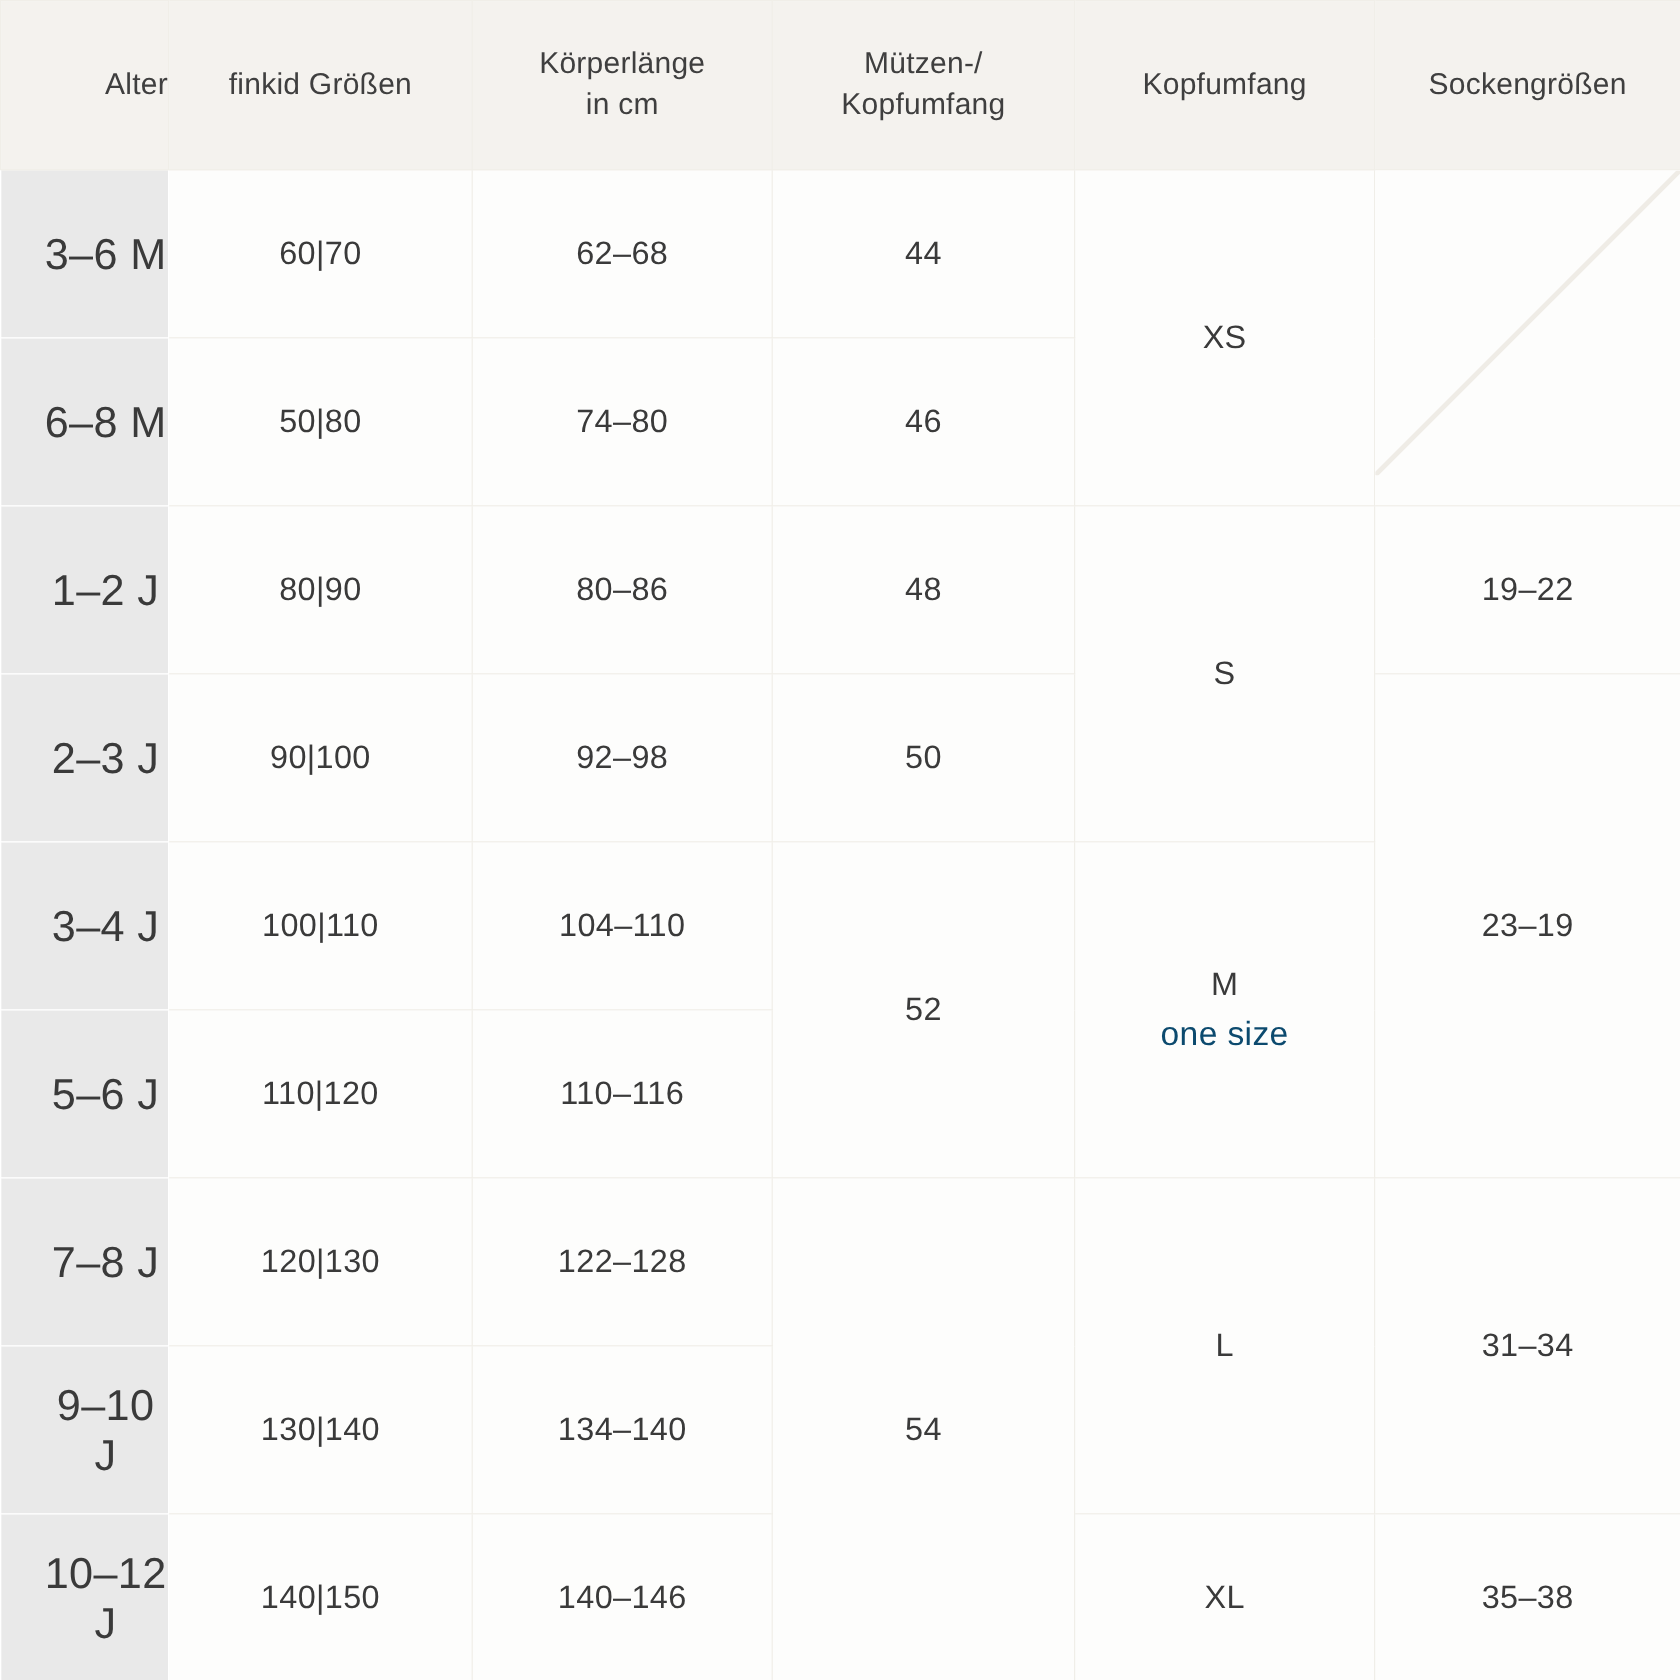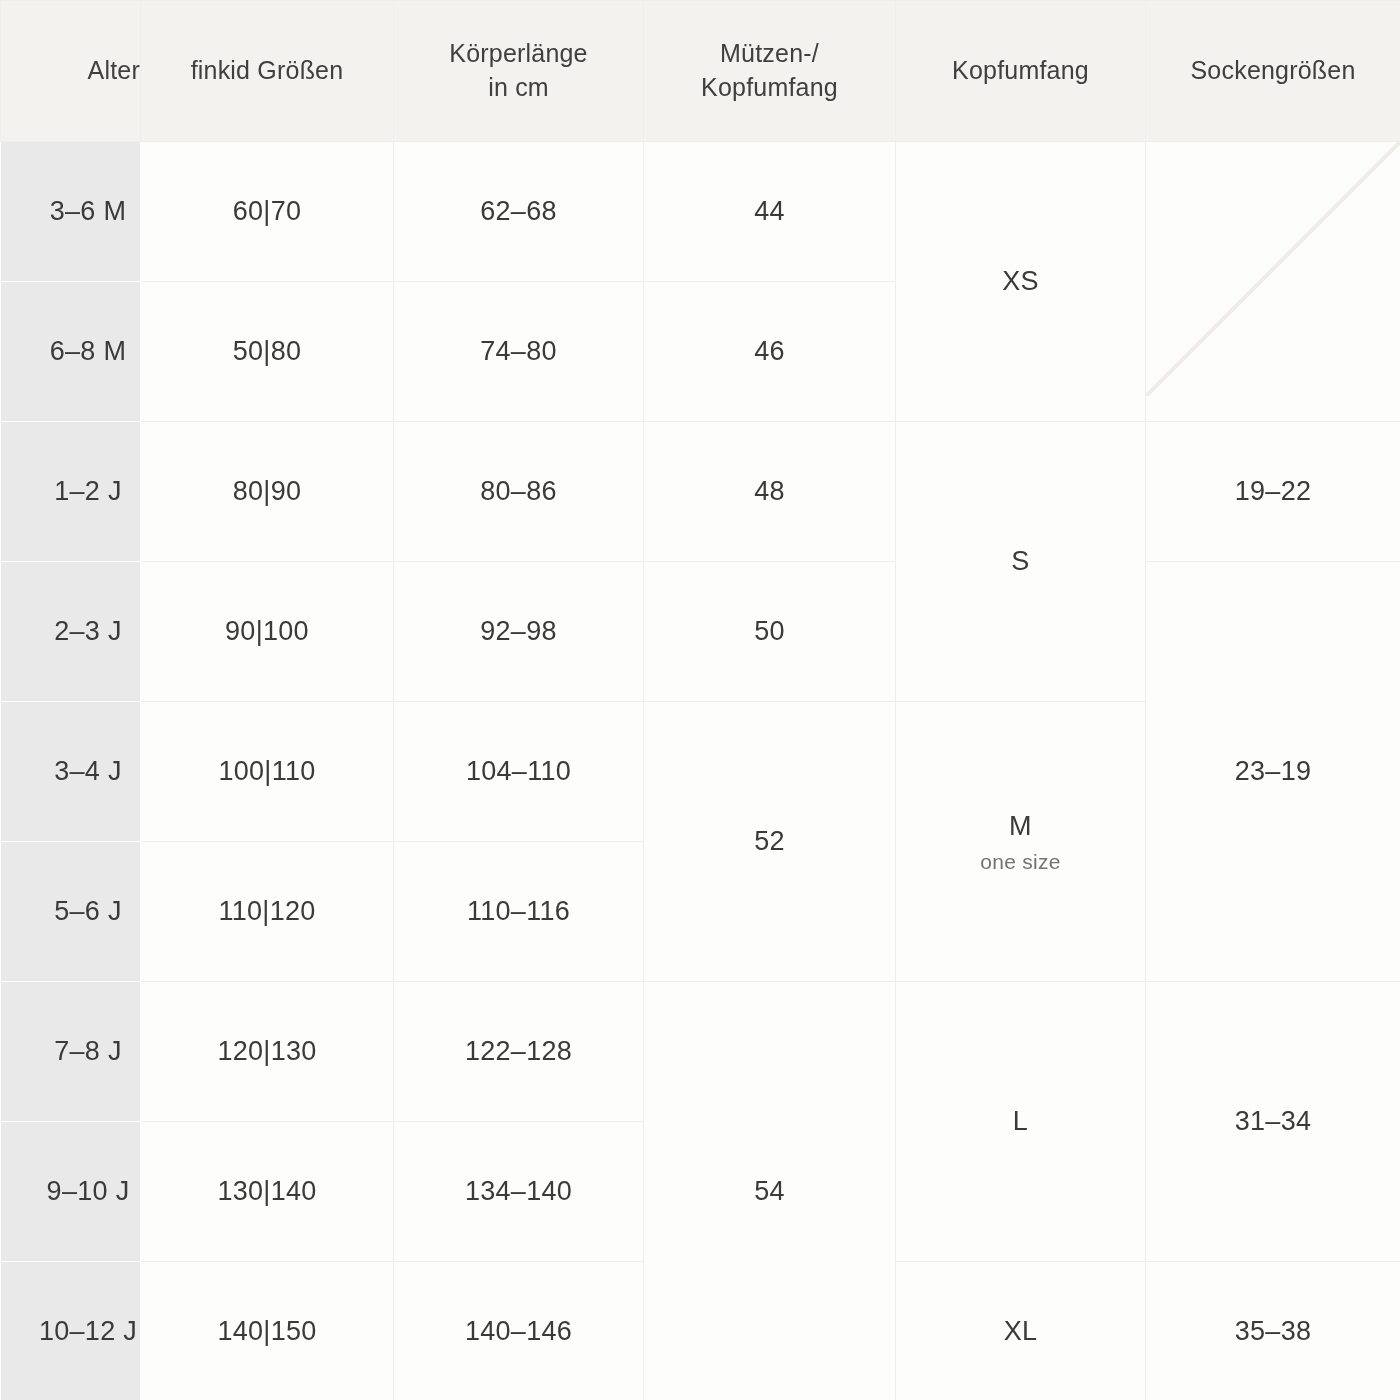--- a/index.html
+++ b/index.html
@@ -58,21 +58,21 @@
   #size-table tbody td {
     background: #fdfdfc;
     font-size: 27px;
     letter-spacing: 0.3px;
     color: #3a3a3a;
   }
 
   #size-table tbody td.age-cell {
     background: #e9e9e9;
     border-color: #ffffff;
-    font-size: 27px;
+    font-size: 36px;
     padding-left: 35px;
   }
 
   #size-table tbody td.empty-diag {
     position: relative;
     background: #fdfdfc;
     overflow: hidden;
   }
   #size-table tbody td.empty-diag .diag {
     position: absolute;
@@ -85,21 +85,21 @@
   }
 
   .stack {
     display: flex;
     flex-direction: column;
     align-items: center;
     justify-content: flex-end;
     line-height: 1.5;
   }
   .stack .main { font-size: 27px; }
-  .stack .sub  { font-size: 21px; color: #737373; letter-spacing: 0.3px; }
+  .stack .sub  { font-size: 28px; color: #0c4a6e; letter-spacing: 0.3px; }
 
   .hdr-line { display: block; }
 </style>
 </head>
 <body>
 
 <table id="size-table">
   <colgroup>
     <col class="c-age">
     <col class="c-size">

